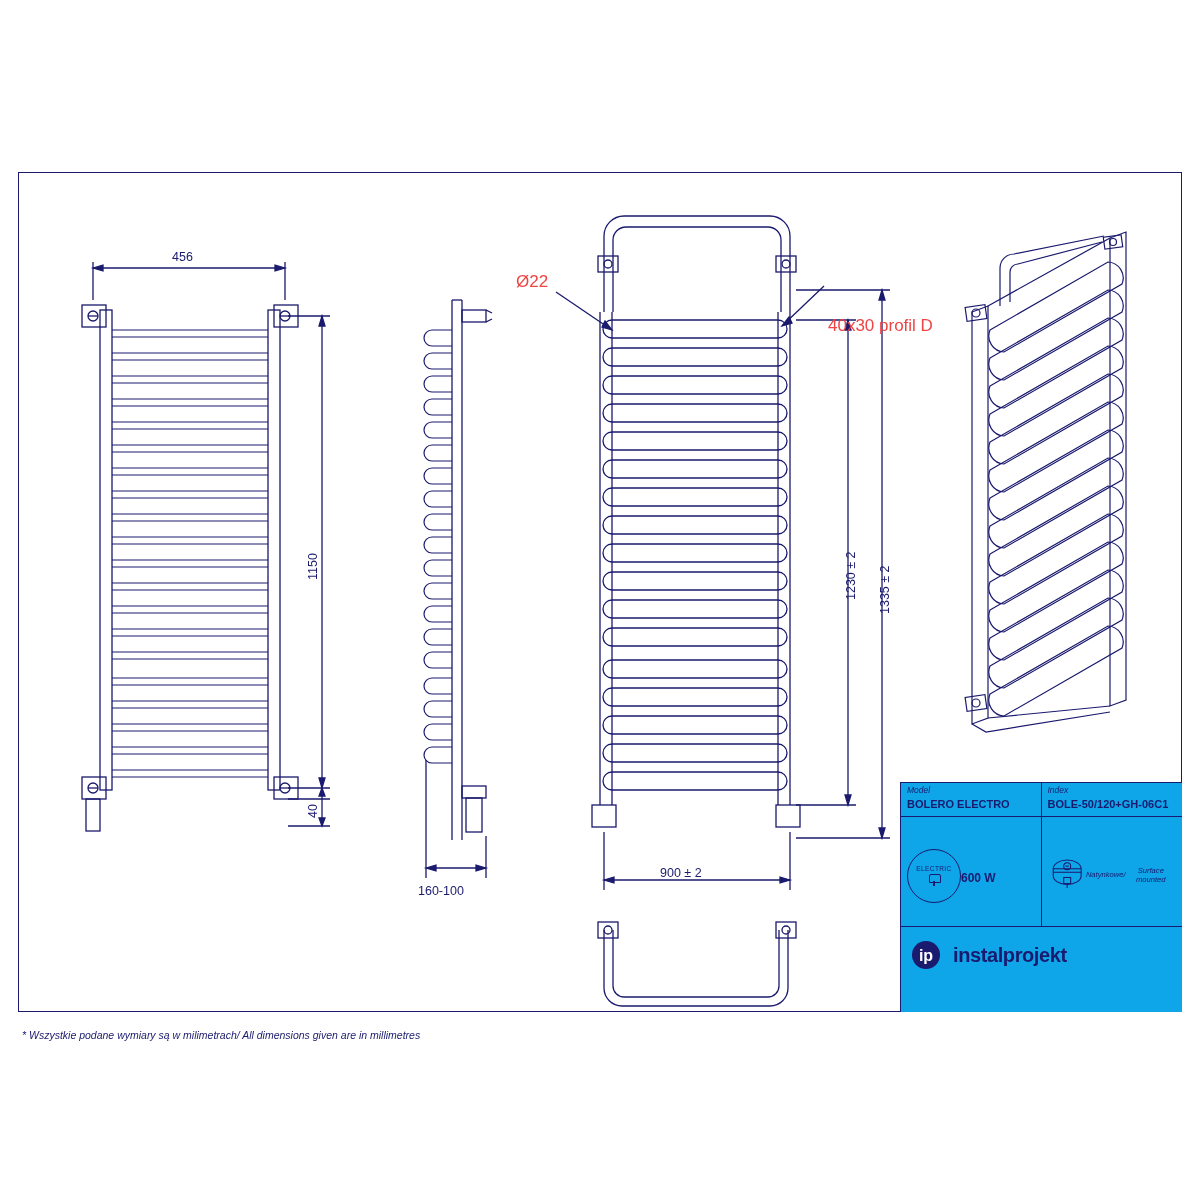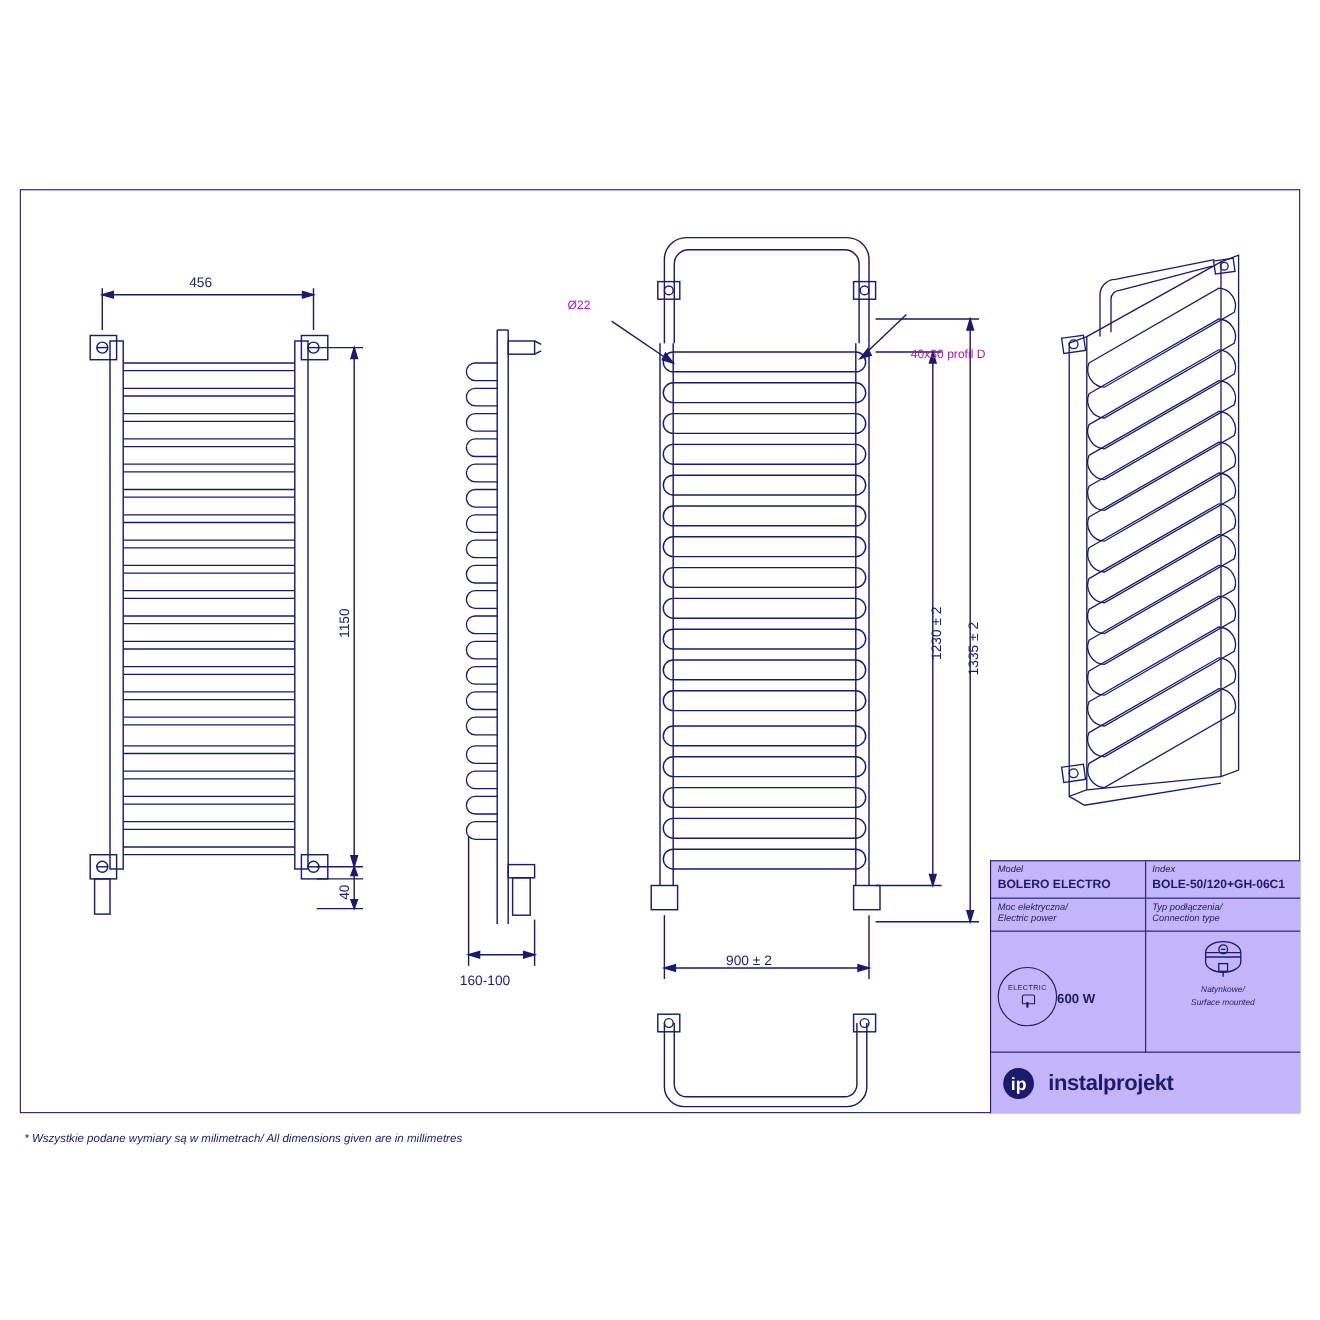--- a/index.html
+++ b/index.html
@@ -43,21 +43,21 @@
   
   .titleblock {
     position: absolute;
     left: 900px;
     top: 782px;
     width: 282px;
     height: 230px;
     border-left: 1.6px solid #1a1a6e;
     border-top: 1.6px solid #1a1a6e;
     box-sizing: border-box;
-    background: #c4b5fd;
+    background: #0ea5e9;
   }
   .tb-row {
     display: flex;
     width: 100%;
     box-sizing: border-box;
   }
   .tb-cell {
     box-sizing: border-box;
     padding: 3px 6px;
     border-right: 1px solid #1a1a6e;
@@ -122,21 +122,21 @@
   }
   .conn-pair {
     display:flex;
     height: 100%;
     gap: 4px;
     padding-top: 2px;
   }
   .conn-item {
     flex: 1;
     display:flex;
-    flex-direction:column;
+    flex-direction:row;
     align-items:center;
   }
   .conn-sym {
     width: 44px; height: 40px;
   }
   .conn-cap {
     font-size: 7.6px;
     font-style: italic;
     text-align: center;
     line-height: 1.2;
@@ -165,22 +165,22 @@
     font-size: 12.5px;
     color: #1a1a6e;
     white-space: nowrap;
   }
   .vtext {
     transform-origin: left top;
     transform: rotate(-90deg);
   }
   .lead {
     position: absolute;
-    font-size: 11px;
-    color: #a21caf;
+    font-size: 17px;
+    color: #ef4444;
     white-space: nowrap;
   }
   svg { display:block; }
 </style>
 </head>
 <body>
 
 <div id="sheet">
 
   <div class="frame"></div>
@@ -434,30 +434,20 @@
       <div class="tb-cell w-half tb-h1">
         <div class="tb-label">Model</div>
         <div class="tb-value">BOLERO ELECTRO</div>
       </div>
       <div class="tb-cell w-half tb-h1">
         <div class="tb-label">Index</div>
         <div class="tb-value">BOLE-50/120+GH-06C1</div>
       </div>
     </div>
 
-    <div class="tb-row">
-      <div class="tb-cell w-half tb-h2">
-        <div class="tb-label">Moc elektryczna/</div>
-        <div class="tb-label">Electric power</div>
-      </div>
-      <div class="tb-cell w-half tb-h2">
-        <div class="tb-label">Typ podłączenia/</div>
-        <div class="tb-label">Connection type</div>
-      </div>
-    </div>
 
     <div class="tb-row">
       <div class="tb-cell w-half tb-h3">
         <div class="elec-wrap">
           <div class="elec-badge">
             <span>ELECTRIC</span>
             <span class="plug-ico"></span>
           </div>
           <div class="elec-w">600 W</div>
         </div>

